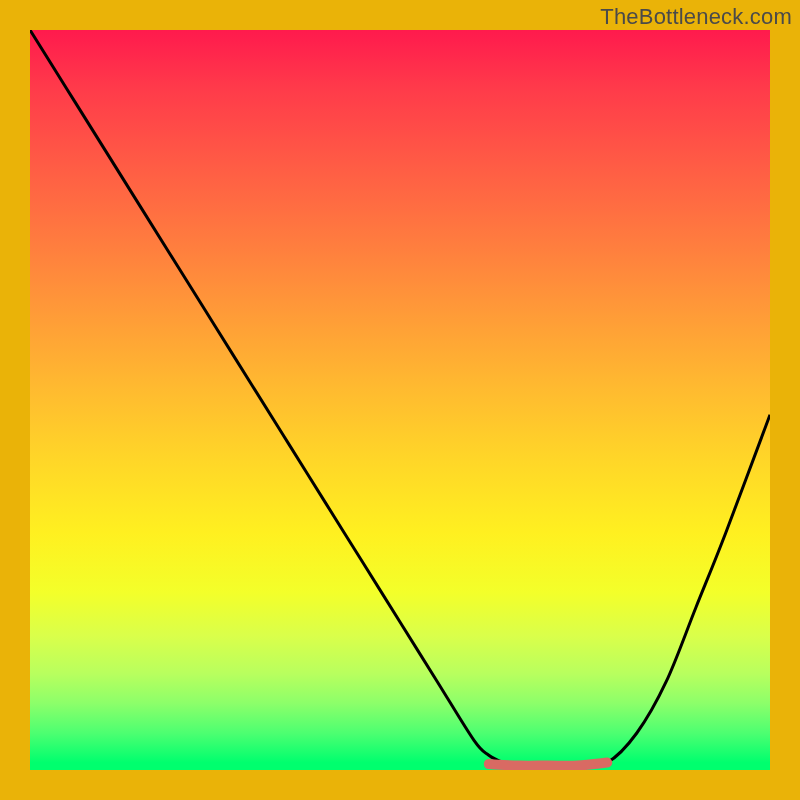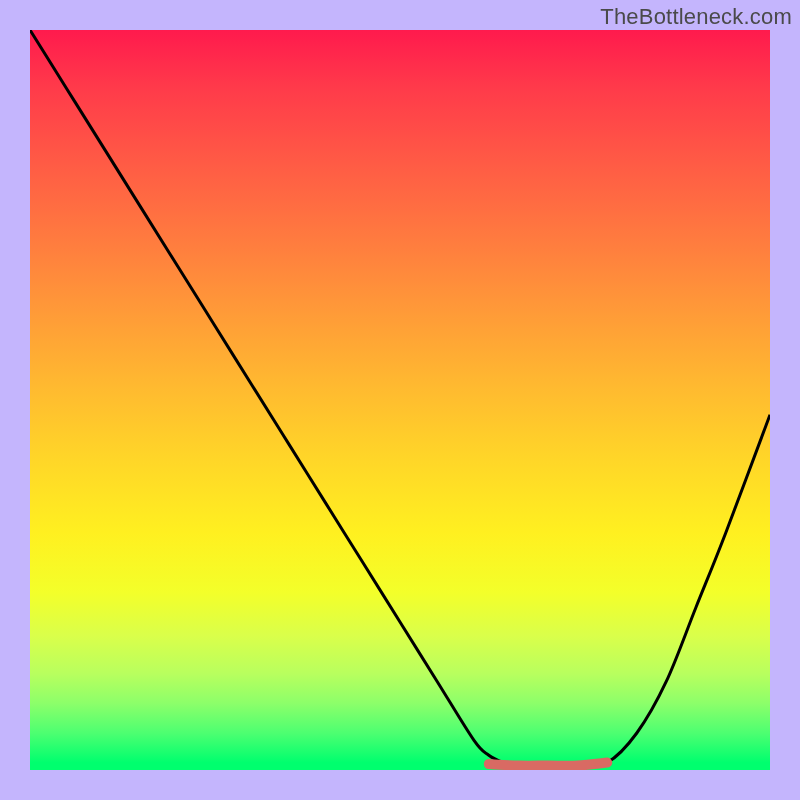--- a/index.html
+++ b/index.html
@@ -10,21 +10,21 @@
     background: #000;
     overflow: hidden;
     font-family: Arial, Helvetica, sans-serif;
   }
   .frame {
     position: absolute;
     left: 0;
     top: 0;
     width: 800px;
     height: 800px;
-    background: #c4b5fd;
+    background: #eab308;
   }
   .plot {
     position: absolute;
     left: 30px;
     top: 30px;
     width: 740px;
     height: 740px;
     
     background: linear-gradient(to bottom,
       #ff1a4d 0%,

